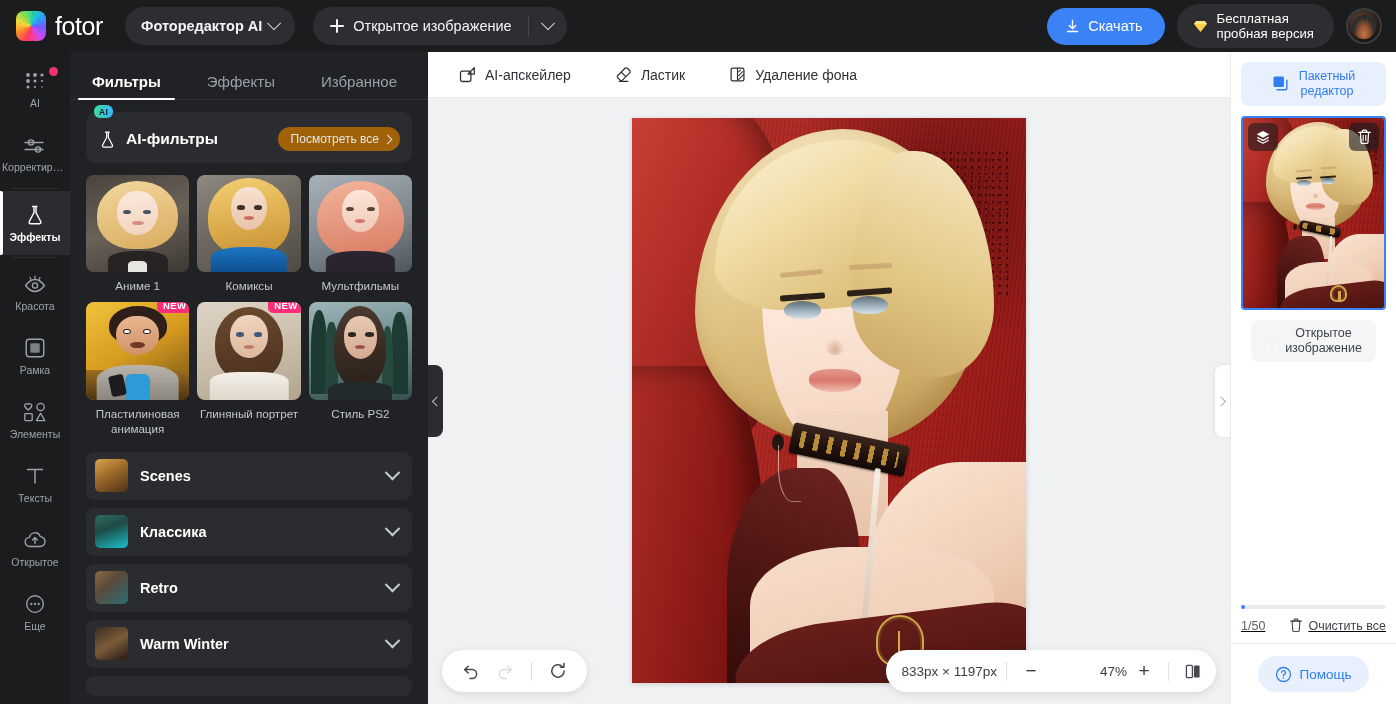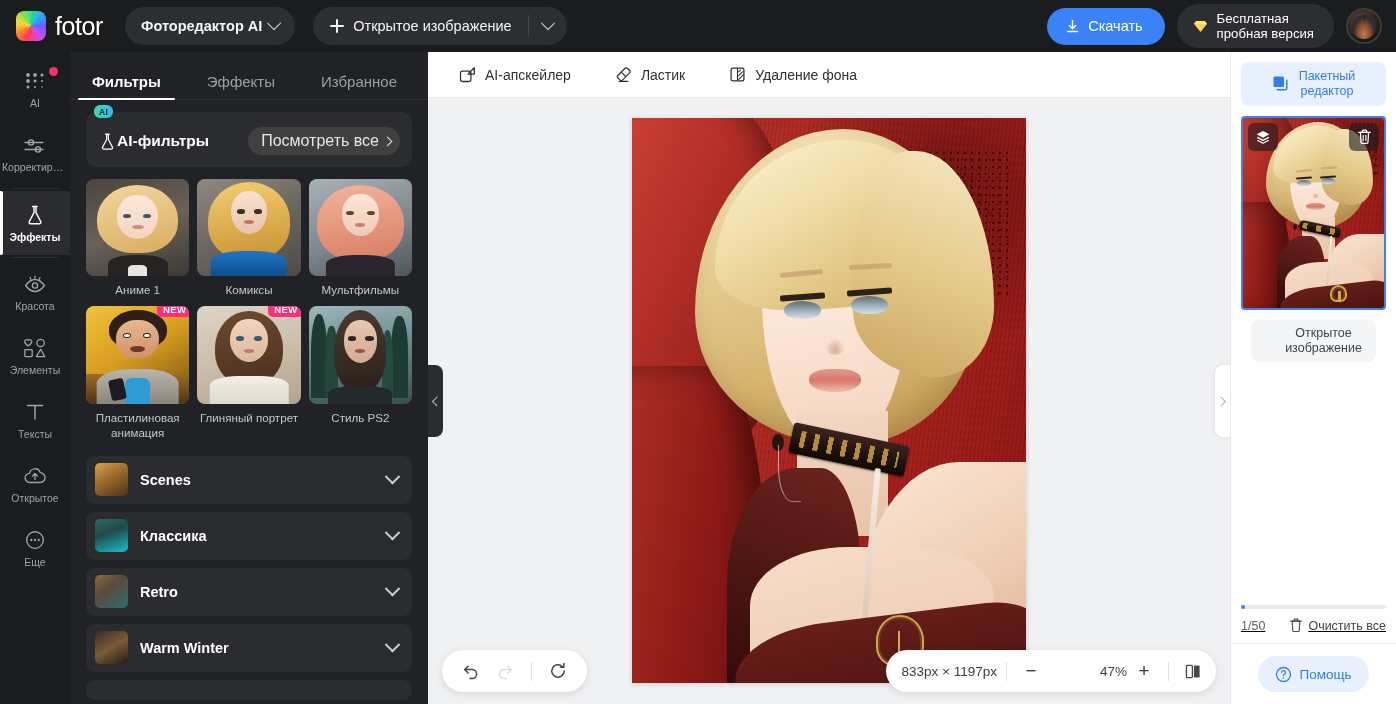--- a/index.html
+++ b/index.html
@@ -121,25 +121,25 @@
   .ai-card {
     background: #2a2c2f; border-radius: 10px; padding: 11px 12px 12px 12px;
     display: flex; align-items: center; position: relative; margin-bottom: 12px;
   }
   .ai-badge {
     position: absolute; top: -7px; left: 8px;
     background: linear-gradient(90deg,#3ddc97,#39b6ff);
     color: #08213a; font-size: 8.5px; font-weight: 700; letter-spacing: .3px;
     border-radius: 6px; padding: 1.5px 5px; line-height: 10px;
   }
-  .ai-card-left { display: flex; align-items: center; margin-top: 4px; }
+  .ai-card-left { display: flex; align-items: center; gap: 9px; margin-top: 4px; }
   .ai-card-title { color: #fff; font-size: 15.5px; font-weight: 700; }
   .see-all {
-    margin-left: auto; margin-top: 4px; background: #404040; color: #e4e7ea;
-    border-radius: 999px; padding: 5px 9px 5px 13px; font-size: 16px;
+    margin-left: auto; margin-top: 4px; background: #a16207; color: #e4e7ea;
+    border-radius: 999px; padding: 5px 9px 5px 13px; font-size: 12px;
     display: flex; align-items: center; gap: 5px; cursor: pointer; white-space: nowrap;
   }
   .see-all .c { width: 7px; height: 7px; border-right: 1.6px solid #dfe2e6; border-top: 1.6px solid #dfe2e6; transform: rotate(45deg); }
 
   .grid { display: grid; grid-template-columns: repeat(3, 1fr); gap: 9px 8px; margin-bottom: 16px; }
   .cellwrap { display: flex; flex-direction: column; align-items: center; cursor: pointer; }
   .thumb {
     width: 100%; aspect-ratio: 103/97; border-radius: 8px; position: relative; overflow: hidden; background: #333;
   }
   .cell-label { font-size: 11.6px; color: #c2c7cd; text-align: center; margin-top: 6px; line-height: 15px; }
@@ -463,20 +463,27 @@
 
       <div class="rail-item">
         <svg width="24" height="22" viewBox="0 0 24 22">
           <path d="M2.6 12.5c3-4 6.2-6 9.4-6s6.4 2 9.4 6c-3 4-6.2 6-9.4 6s-6.4-2-9.4-6z" fill="none" stroke="currentColor" stroke-width="1.35"></path>
           <circle cx="12" cy="12.5" r="2.6" fill="none" stroke="currentColor" stroke-width="1.35"></circle>
           <path d="M7 4.5l.9 2M12 3v2.3M17 4.5l-.9 2" stroke="currentColor" stroke-width="1.25" stroke-linecap="round"></path>
         </svg>
         <span class="rl-label">Красота</span>
       </div>
 
+      <div class="rail-item">
+        <svg width="22" height="22" viewBox="0 0 22 22">
+          <rect x="2.2" y="2.2" width="17.6" height="17.6" rx="3" fill="none" stroke="currentColor" stroke-width="1.4"></rect>
+          <rect x="6.3" y="6.3" width="9.4" height="9.4" rx="1" fill="currentColor" opacity=".75"></rect>
+        </svg>
+        <span class="rl-label">Рамка</span>
+      </div>
 
       <div class="rail-item">
         <svg width="26" height="22" viewBox="0 0 26 22">
           <path d="M6.2 3.2c-1.4-1.3-3.6-.4-3.6 1.4 0 1.8 2.3 3.4 3.6 4.4 1.3-1 3.6-2.6 3.6-4.4 0-1.8-2.2-2.7-3.6-1.4z" fill="none" stroke="currentColor" stroke-width="1.3"></path>
           <circle cx="18.6" cy="6" r="3.7" fill="none" stroke="currentColor" stroke-width="1.3"></circle>
           <rect x="2.8" y="12.6" width="7.4" height="7" rx=".8" fill="none" stroke="currentColor" stroke-width="1.3"></rect>
           <path d="M18.6 12.2l4.2 7.4h-8.4z" fill="none" stroke="currentColor" stroke-width="1.3" stroke-linejoin="round"></path>
         </svg>
         <span class="rl-label">Элементы</span>
       </div>

